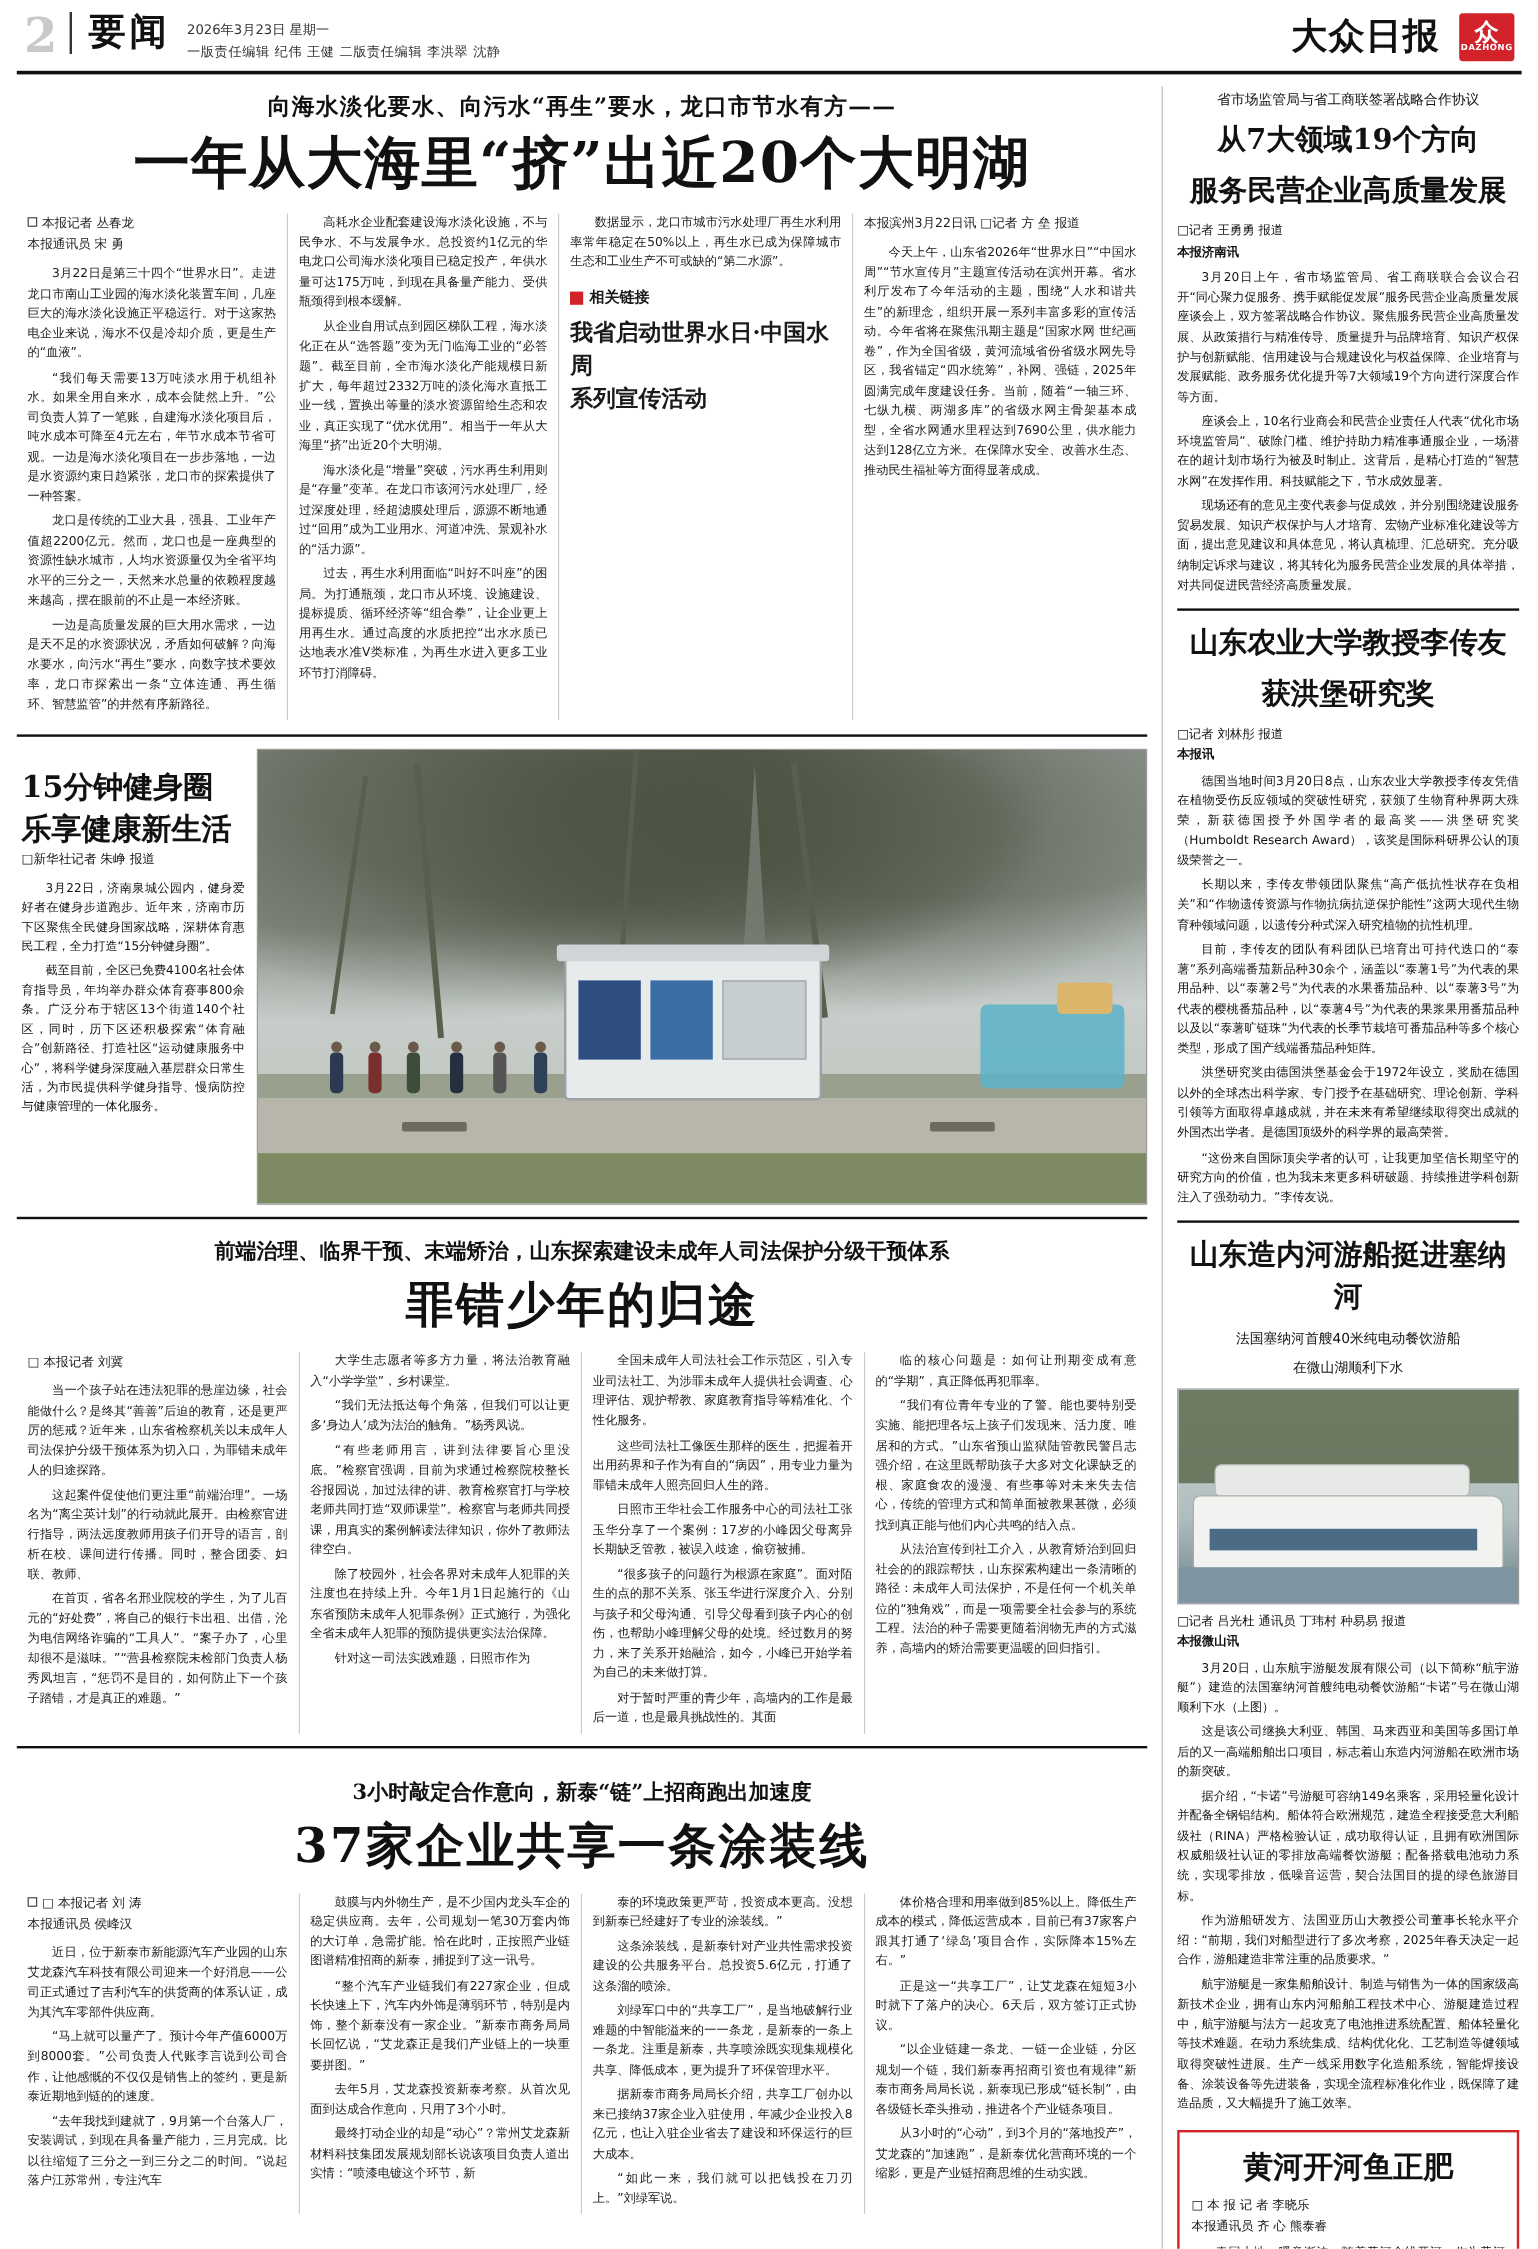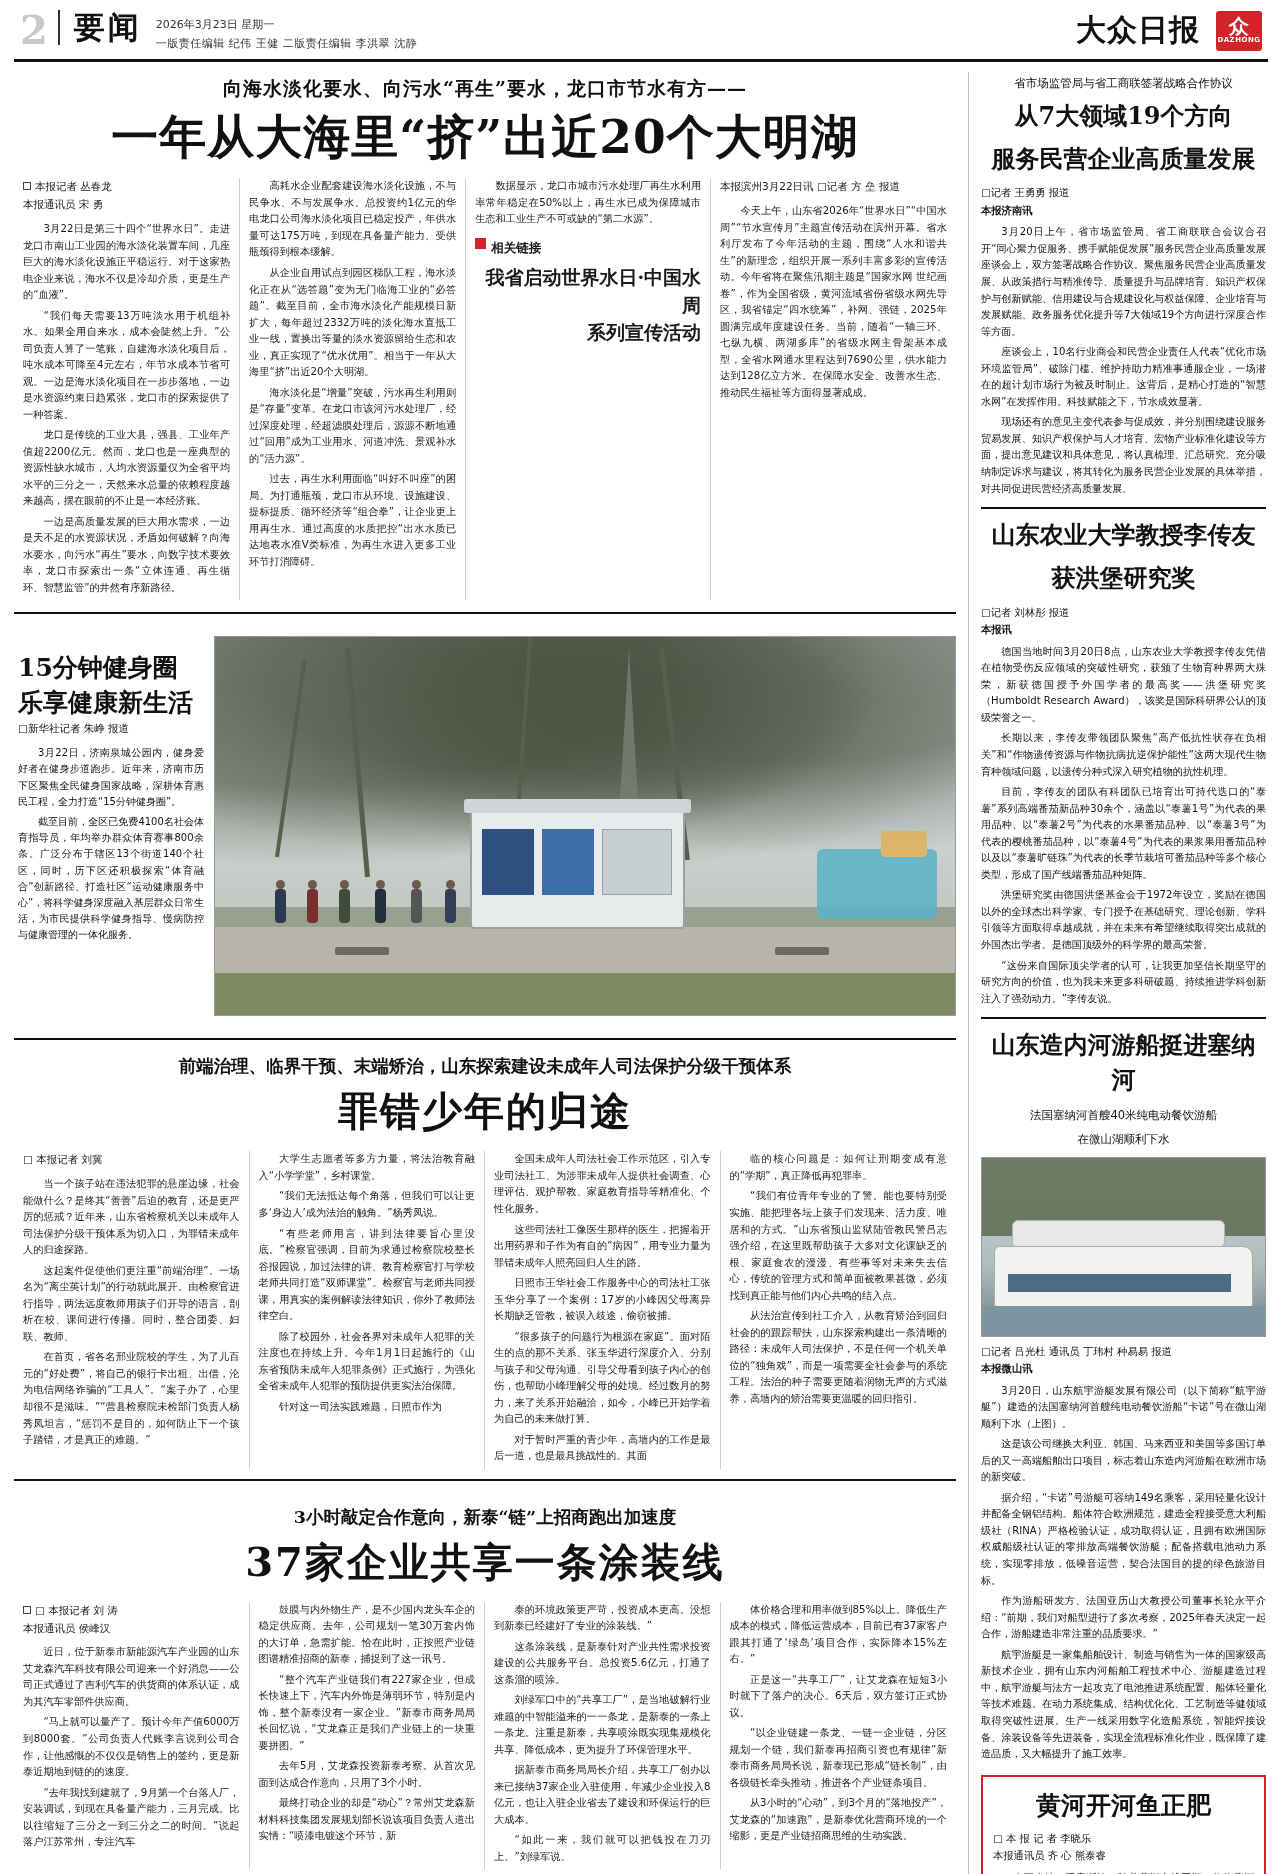--- a/index.html
+++ b/index.html
@@ -54,27 +54,27 @@
 
   
   .cols4 { display:flex; gap:0; }
   .col { font-size:10.2px; line-height:1.62; text-align:justify; padding:0 9px; color:#1a1a1a; }
   .col.b { border-right:1px solid #ccc; }
   .col p { margin:0 0 4px; text-indent:2em; }
   .byline { font-size:10.5px; margin:0 0 7px; line-height:1.7; }
   .byline .bx { display:inline-block; width:8px; height:8px; border:1px solid #444; margin-right:4px; }
 
   
-  .rel-tag { display:flex; align-items:flex-start; gap:5px; margin:10px 0 6px; font-weight:bold; font-size:12.5px; }
+  .rel-tag { display:flex; align-items:center; gap:5px; margin:10px 0 6px; font-weight:bold; font-size:12.5px; }
   .rel-tag .sq { width:11px; height:11px; background:#d2232a; display:inline-block; }
-  .rel-head { text-align:right; font-size:19px; font-weight:bold; line-height:1.45;
+  .rel-head { text-align:left; font-size:19px; font-weight:bold; line-height:1.45;
               font-family:"DejaVu Serif","Liberation Serif",serif; margin:6px 0 8px; }
 
   
-  .feature { display:flex; margin-top:12px; border-top:2px solid #111; border-bottom:2px solid #111; padding:22px 0; }
+  .feature { display:flex; margin-top:12px; border-top:2px solid #111; border-bottom:2px solid #111; padding:10px 0; }
   .feat-text { width:200px; padding:14px 10px 0 4px; }
   .feat-h { font-size:25px; font-weight:bold; line-height:1.4; font-family:"DejaVu Serif","Liberation Serif",serif; }
   .feat-body { font-size:10px; line-height:1.62; text-align:justify; }
   .feat-body p { margin:0 0 4px; text-indent:2em; }
   .photo { flex:1; position:relative; overflow:hidden; border:1px solid #999; height:380px; }
 
   
   .sky { position:absolute; inset:0; background:linear-gradient(#d9dfe0 0%, #cfd6d5 45%, #c5cbc6 65%, #b9c0b8 100%); }
   .treeline { position:absolute; left:0; right:0; top:0; height:250px;
     background:

